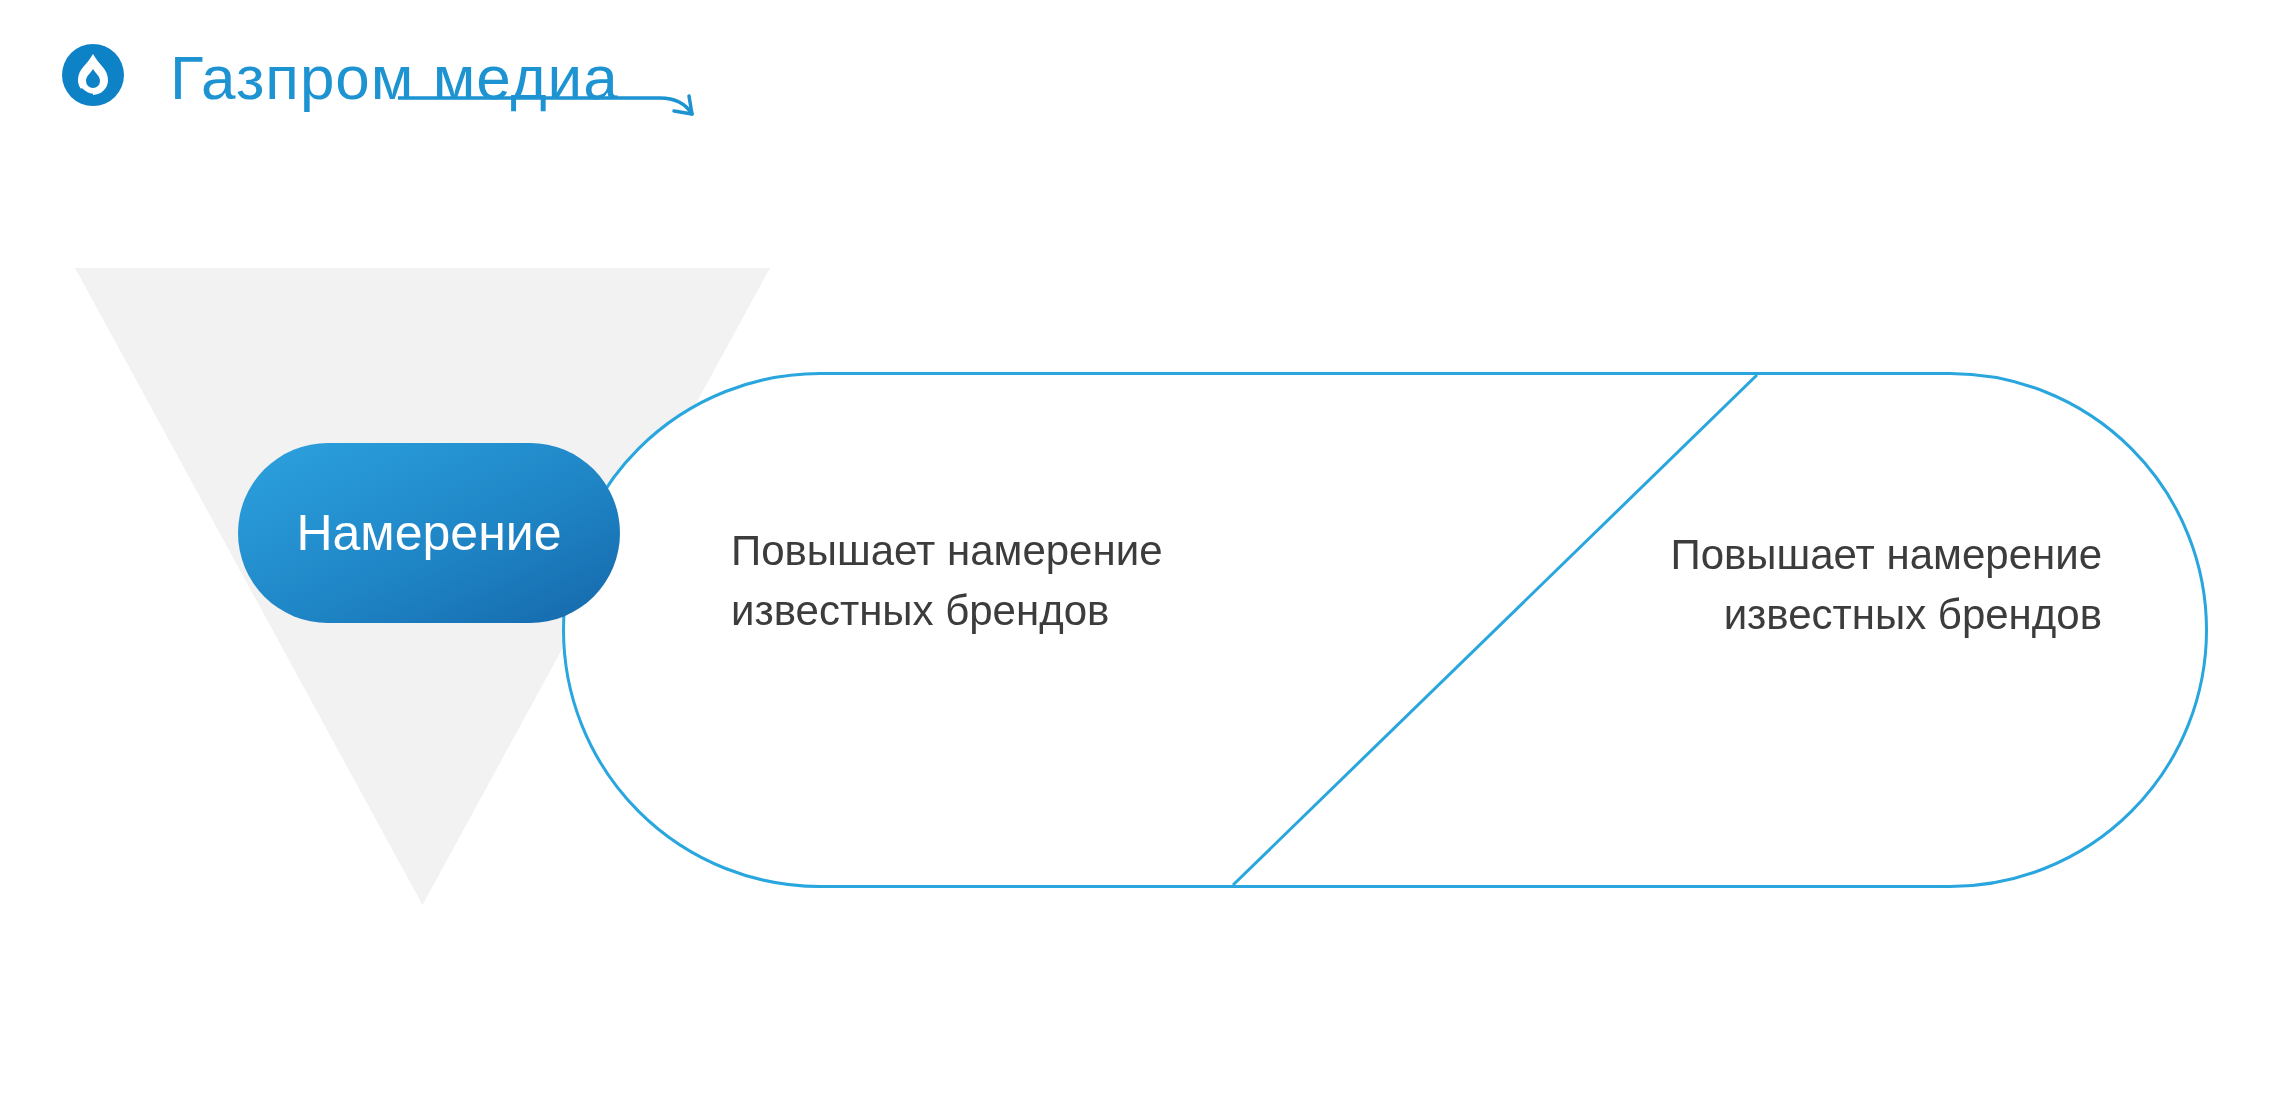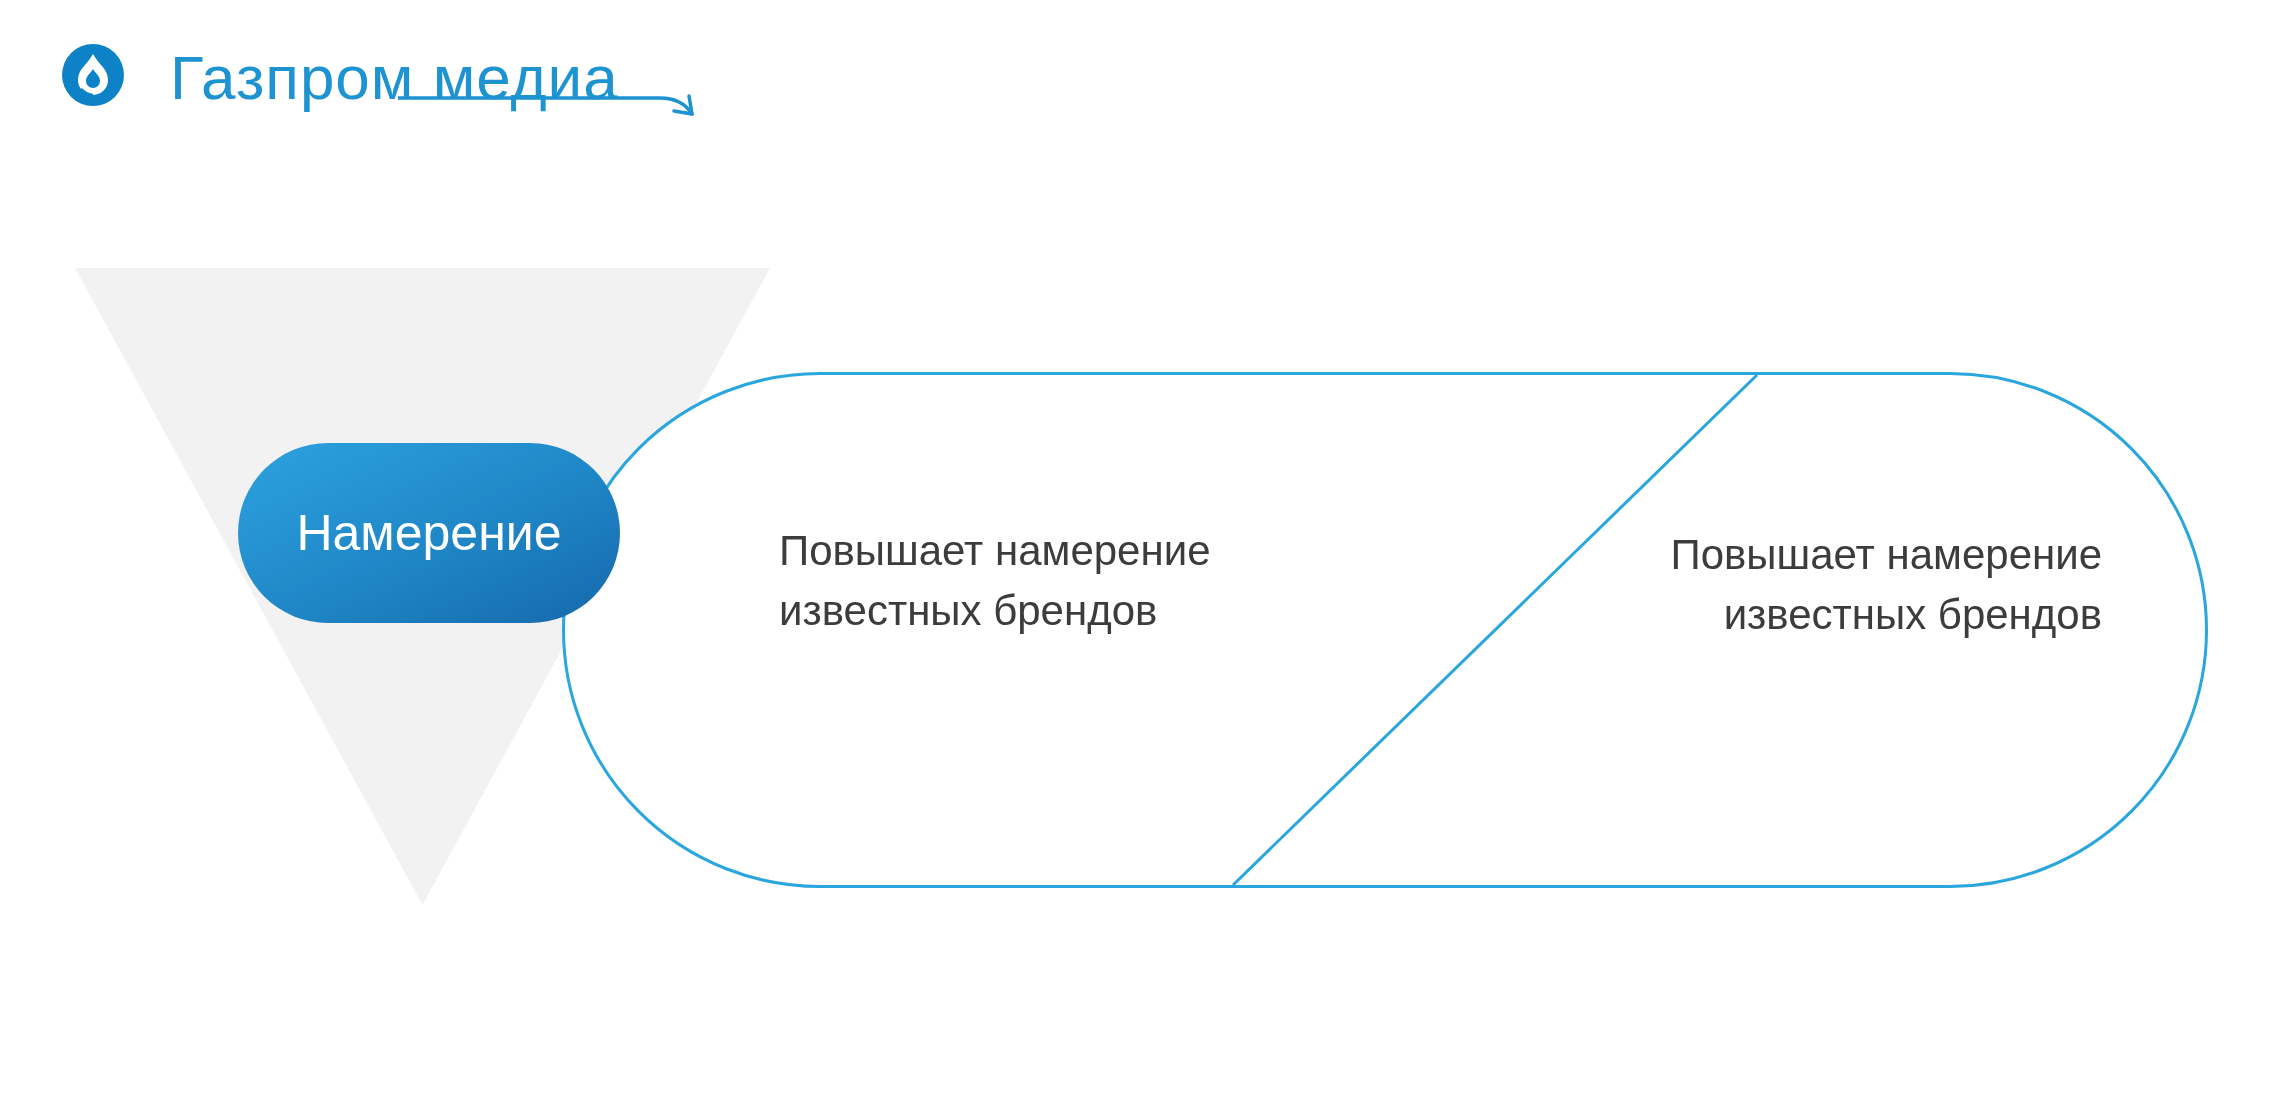--- a/index.html
+++ b/index.html
@@ -75,21 +75,20 @@
     top: 0;
     width: 100%;
     height: 100%;
   }
   .capsule-text {
     position: absolute;
     color: #3c3c3c;
     font-size: 42px;
     line-height: 60px;
     font-weight: 400;
-    margin-left: 48px;
   }
   .capsule-text-left {
     left: 166px;
     top: 146px;
     text-align: left;
   }
   .capsule-text-right {
     right: 103px;
     top: 150px;
     text-align: right;

